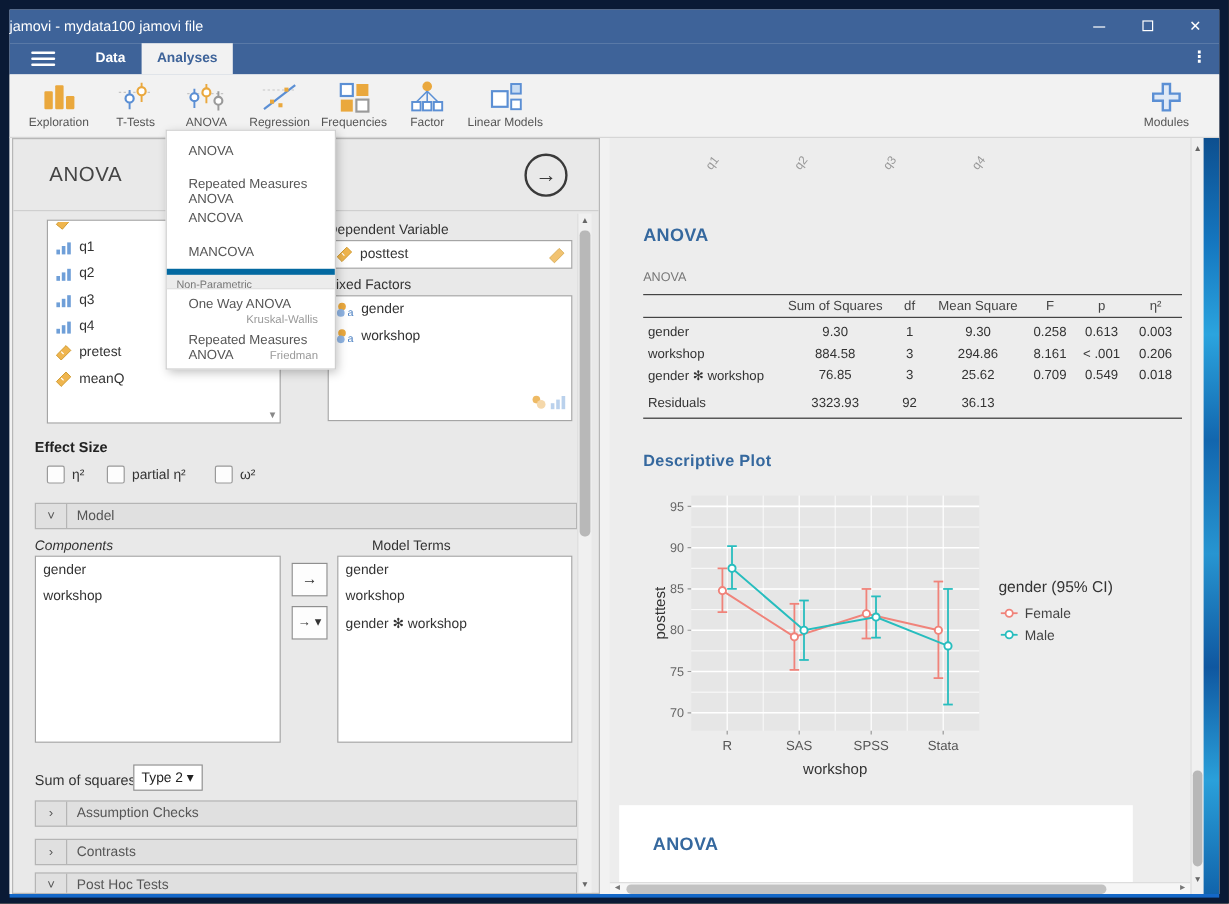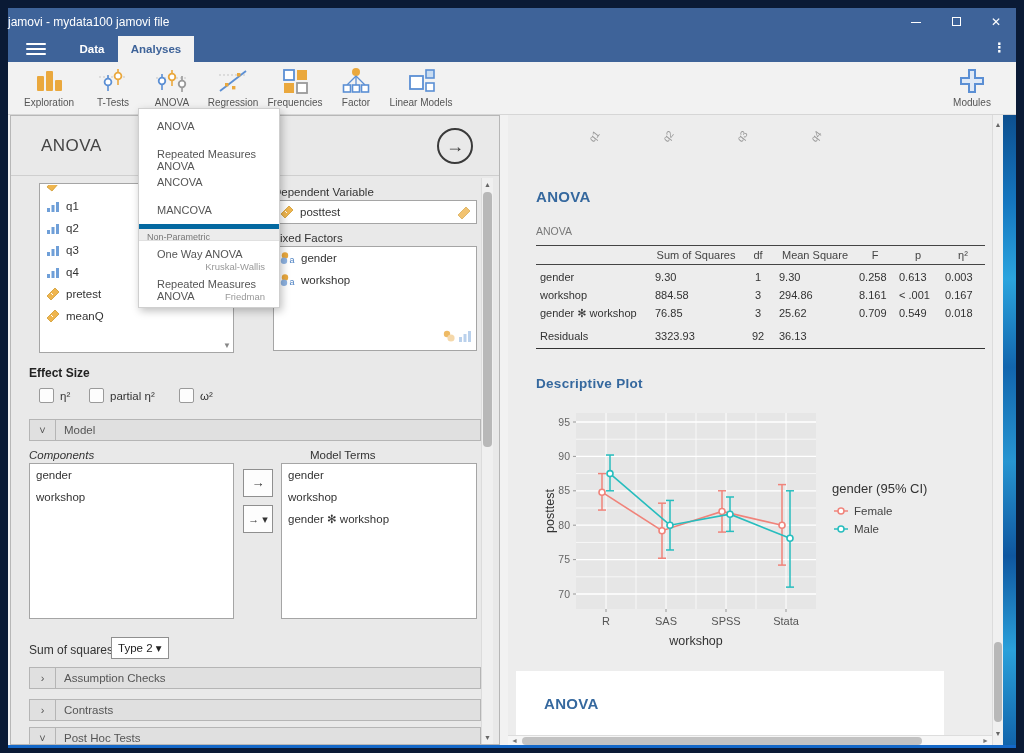--- a/index.html
+++ b/index.html
@@ -64,21 +64,21 @@
   .menu-band { position:absolute; left:0; width:100%; height:17px; background:#ececec; border-top:5px solid #0369a1; border-bottom:1px solid #e0e0e0; font-size:9px; color:#777; padding:3px 0 0 8px; }
   .menu-sub { position:absolute; right:14px; font-size:9.5px; color:#999; }
 
   
   .results { position:absolute; left:500px; top:0; width:484px; height:630px; background:#ededed; overflow:hidden; }
   .res-heading { font-size:15px; font-weight:bold; color:#35689e; letter-spacing:.3px; }
   .rot-label { position:absolute; font-size:10px; color:#999; transform:rotate(-52deg); transform-origin:left bottom; }
   .tbl-caption { position:absolute; font-size:10.5px; color:#777; }
   .anova-table { position:absolute; left:28px; top:130px; width:449px; font-size:11px; color:#333; }
   .t-row { display:grid; grid-template-columns:115px 90px 34px 80px 40px 46px 44px; }
-  .t-row > div { padding:3px 4px; text-align:left; }
+  .t-row > div { padding:3px 4px; text-align:center; }
   .t-row > div:first-child { text-align:left; }
   .t-row > div.ctr { text-align:center; }
   .t-head { border-top:1.4px solid #444; border-bottom:1px solid #444; color:#444; }
   .t-bottom { border-bottom:1.6px solid #333; }
   .white-card { position:absolute; left:8px; top:556px; width:428px; height:64px; background:#fff; }
   .h-scroll { position:absolute; left:0; top:620px; width:484px; height:10px; background:#f6f6f6; border-top:1px solid #ddd; }
   .h-thumb { position:absolute; left:14px; top:1px; width:400px; height:8px; background:#c2c2c2; border-radius:4px; }
   .hs-arrow { position:absolute; top:1px; font-size:7px; color:#777; }
 </style>
 </head>
@@ -397,21 +397,21 @@
               <div>0.613</div>
               <div>0.003</div>
         </div>
         <div class="t-row">
           <div>workshop</div>
               <div>884.58</div>
               <div class="ctr">3</div>
               <div>294.86</div>
               <div>8.161</div>
               <div>&lt; .001</div>
-              <div>0.167</div>
+              <div>0.206</div>
         </div>
         <div class="t-row">
           <div>gender ✻ workshop</div>
               <div>76.85</div>
               <div class="ctr">3</div>
               <div>25.62</div>
               <div>0.709</div>
               <div>0.549</div>
               <div>0.018</div>
         </div>

